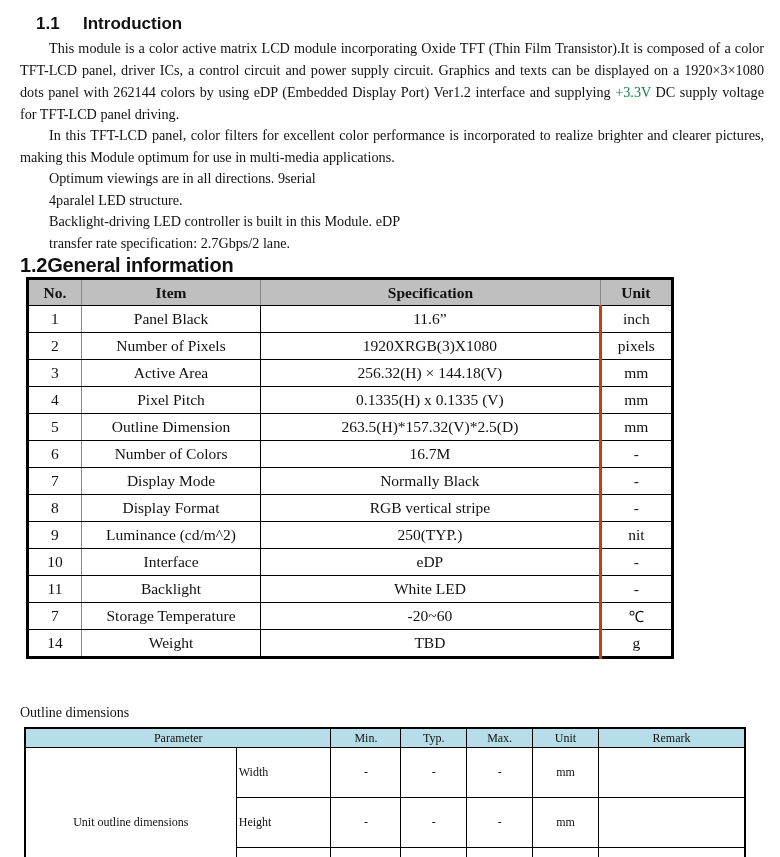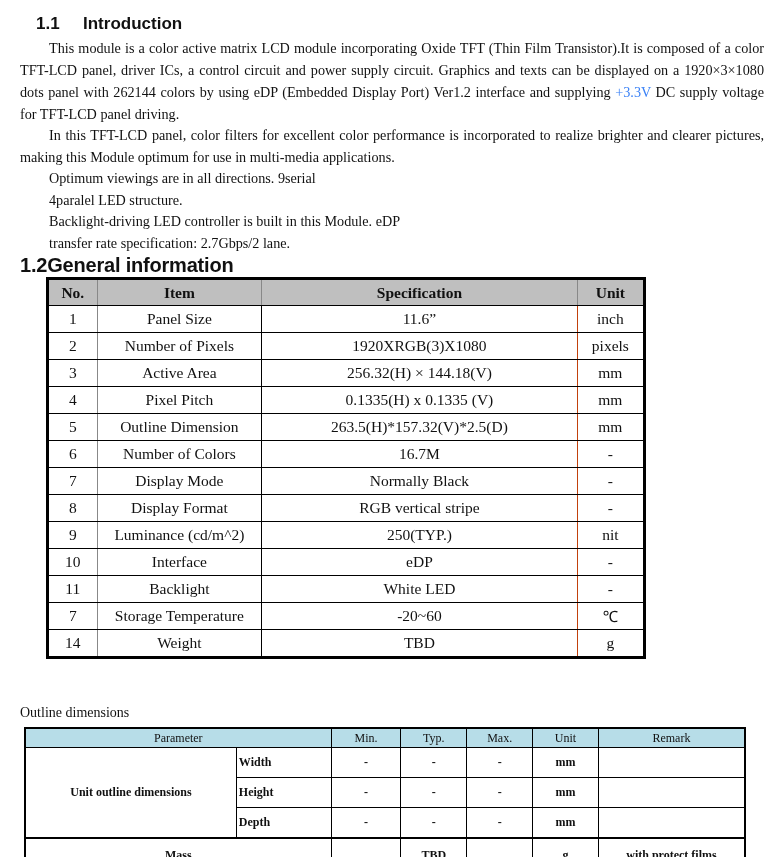--- a/index.html
+++ b/index.html
@@ -11,60 +11,59 @@
     position: absolute; left: 20px; top: 14px;
     font-family: "Liberation Sans", sans-serif; font-weight: bold; font-size: 17px; margin-left: 16px;
   }
   .h1 .num { display: inline-block; width: 47px; }
   .para {
     position: absolute; left: 20px; width: 744px;
     font-size: 14.2px; line-height: 22px; text-align: justify;
   }
   .para .indent { display: inline-block; width: 29px; }
   .line { position: absolute; left: 49px; font-size: 14.2px; line-height: 22px; white-space: nowrap; }
-  .blue { color: #3b82f6; }
+  .blue { color: #15803d; }
   .h2 {
     position: absolute; left: 20px; top: 254px;
     font-family: Liberation Sans, sans-serif; font-weight: bold; font-size: 20px;
     letter-spacing: -0.2px;
   }
   
   table.gi {
-    position: absolute; left: 26px; top: 277px; width: 600px;
+    position: absolute; left: 26px; top: 277px; width: 648px;
     border-collapse: collapse; border: 3px solid #000;
     font-size: 15.5px;
-    margin-left: 20px;
   }
   table.gi th {
     background: #bfbfbf; font-weight: bold; height: 25px; padding: 0;
     border-right: 1px solid #888; border-bottom: 1px solid #000;
   }
   table.gi td {
     text-align: center; padding: 0; height: 26px;
     border-bottom: 1px solid #000; border-right: 1px solid #000;
   }
   table.gi td.no { border-right: 1px solid #888; }
   table.gi td.unit { border-right: none; }
   table.gi th:last-child { border-right: none; }
-  table.gi td.spec { border-right: 1px solid #c2410c; }
+  table.gi td.spec { border-right: 3px solid #c2410c; }
   .caption {
     position: absolute; left: 20px; top: 705px; font-size: 14px; text-align: right;
   }
   
   table.od {
     position: absolute; left: 24px; top: 727px; width: 722px;
     border-collapse: collapse; border: 2px solid #000;
     font-size: 12px;
   }
   table.od th {
     background: #b7dde8; font-weight: normal; height: 18px; padding: 0;
     border: 1px solid #000;
   }
   table.od td {
-    border: 1px solid #000; padding: 6px; height: 17px; text-align: center; font-weight: bold;
+    border: 1px solid #000; padding: 16px; height: 17px; text-align: center;
   }
   table.od td.sub { text-align: left; padding-left: 2px; }
   table.od tr.mass td { border-top: 2px solid #000; height: 20px; }
   table.od td.param { border-bottom: none; }
 </style>
 </head>
 <body>
 
 <div class="h1">
   <span class="num">1.1</span><span>Introduction</span>
@@ -94,21 +93,21 @@
     <tr>
       <th>No.</th>
       <th>Item</th>
       <th>Specification</th>
       <th>Unit</th>
     </tr>
   </thead>
   <tbody id="gi-body">
       <tr>
         <td class="no">1</td>
-        <td class="item">Panel Size</td>
+        <td class="item">Panel Black</td>
         <td class="spec">11.6”</td>
         <td class="unit">inch</td>
       </tr>
       <tr>
         <td class="no">2</td>
         <td class="item">Number of Pixels</td>
         <td class="spec">1920XRGB(3)X1080</td>
         <td class="unit">pixels</td>
       </tr>
       <tr>

